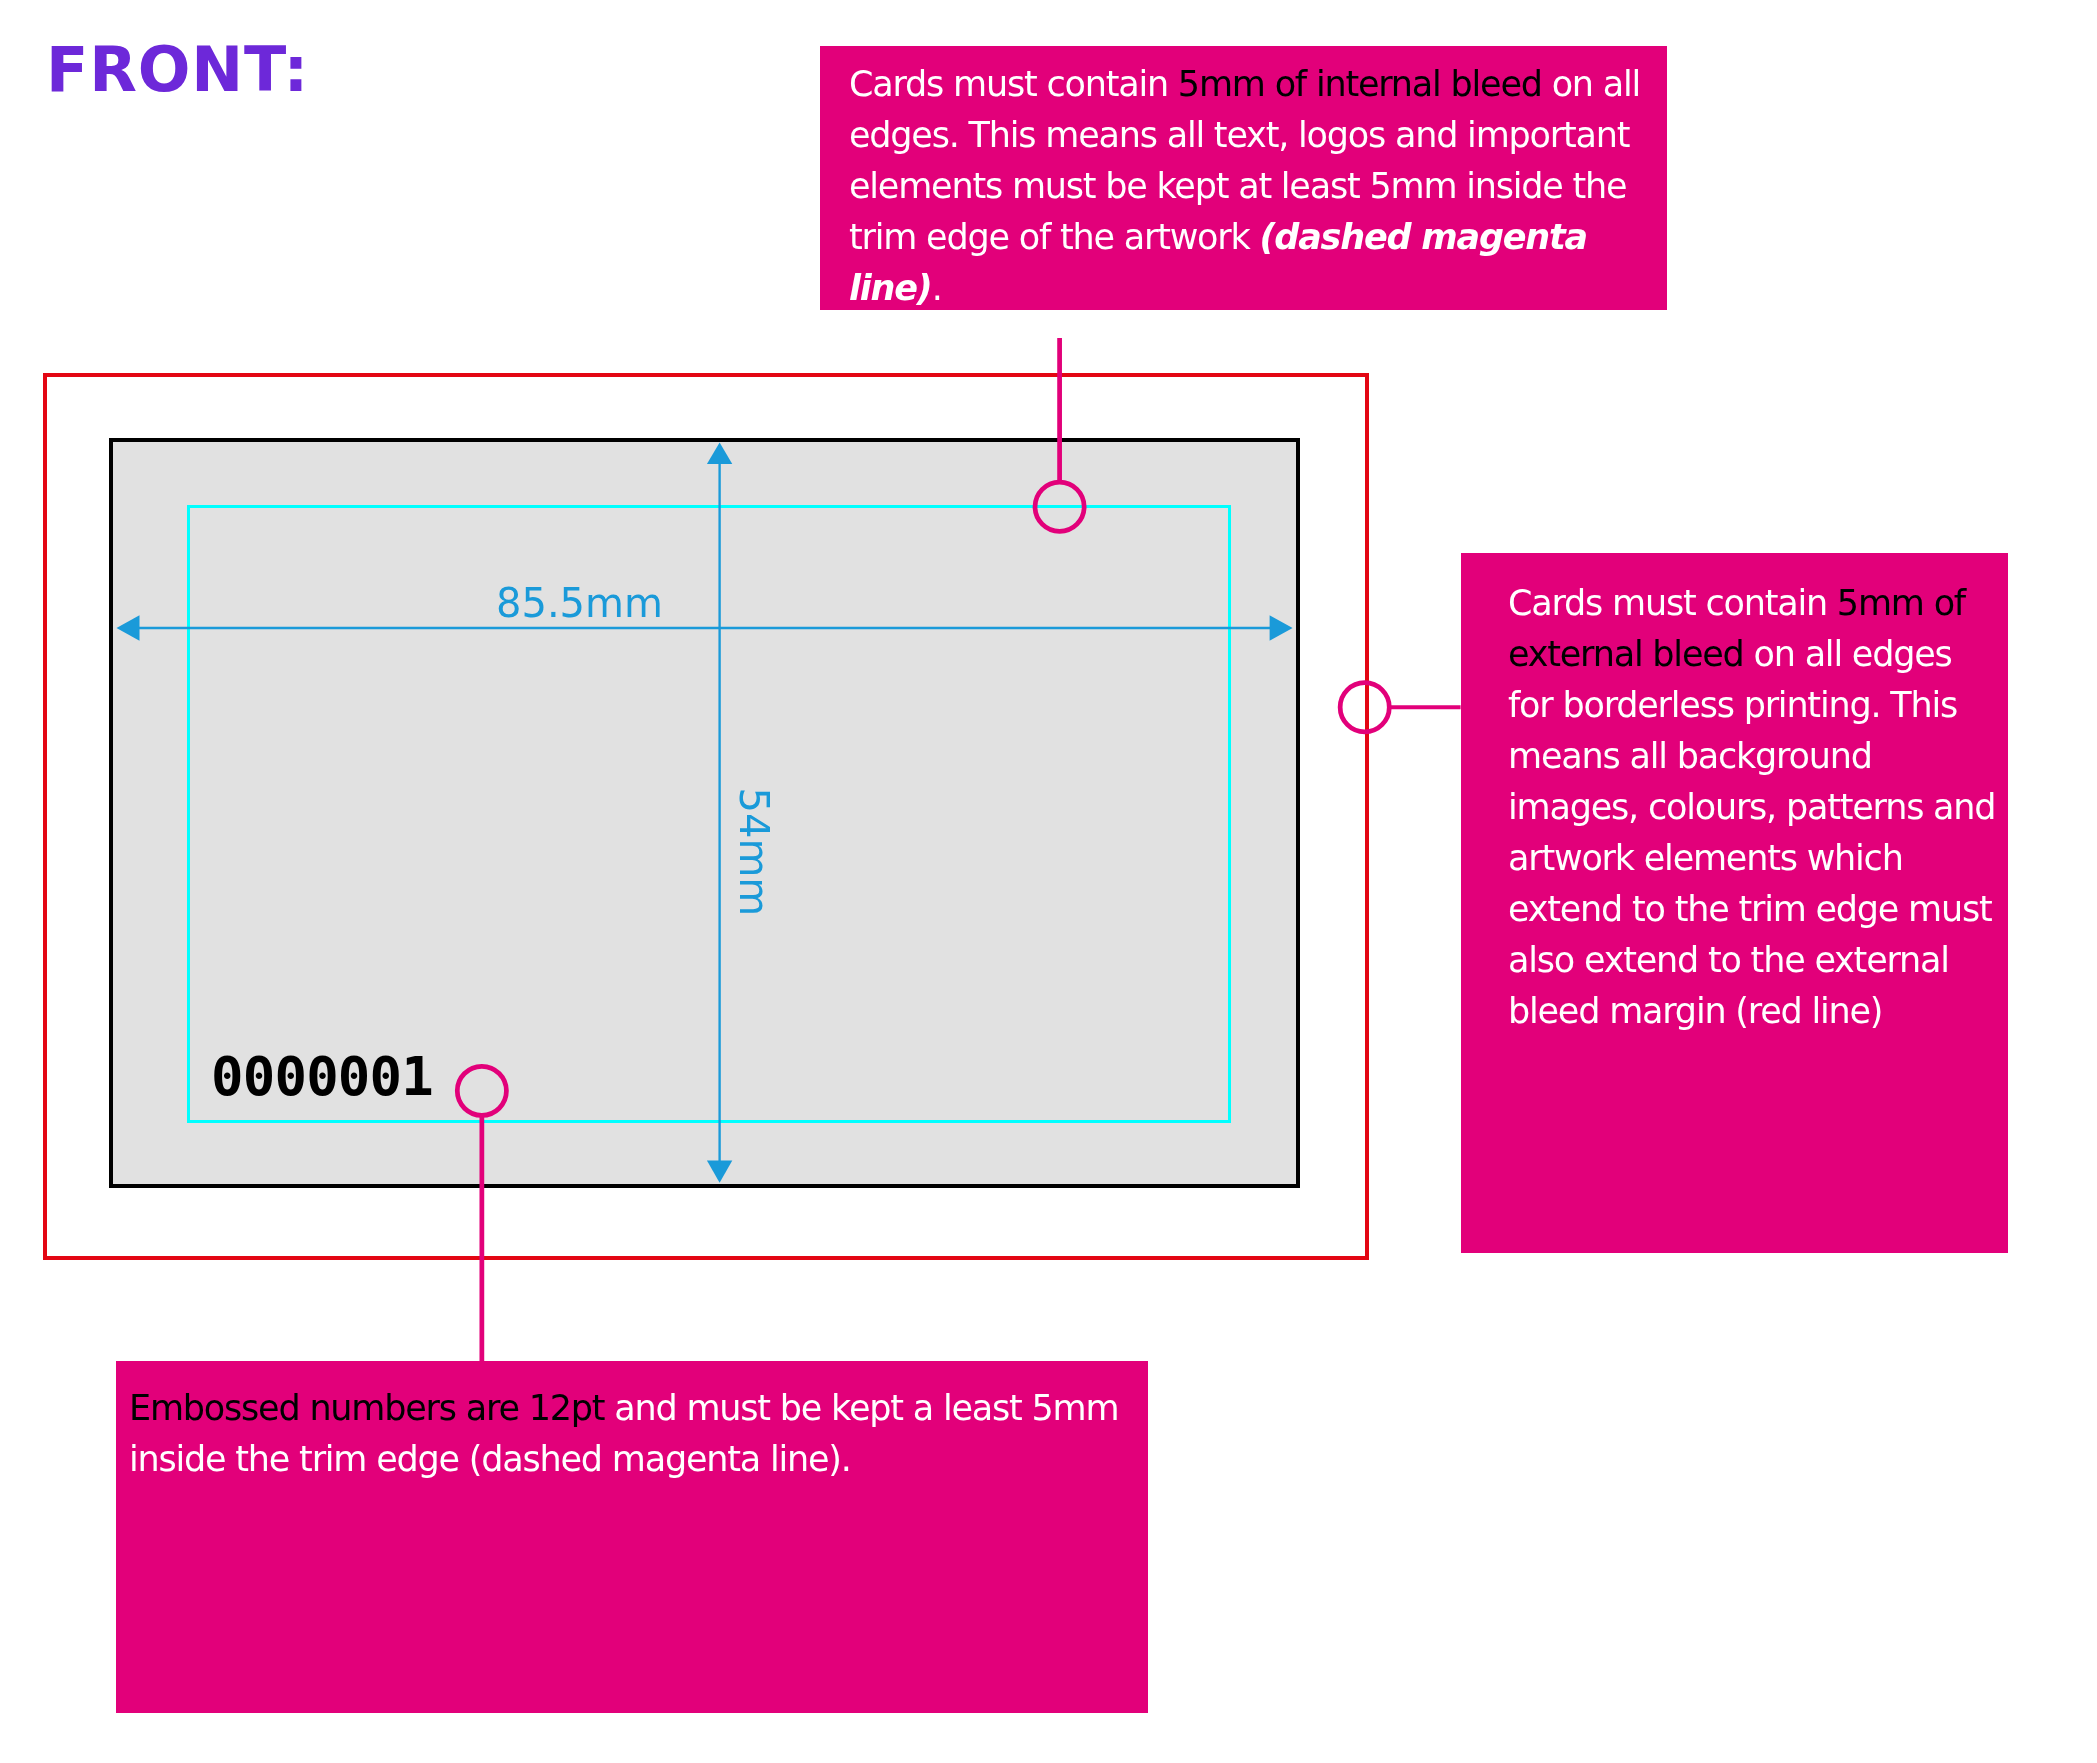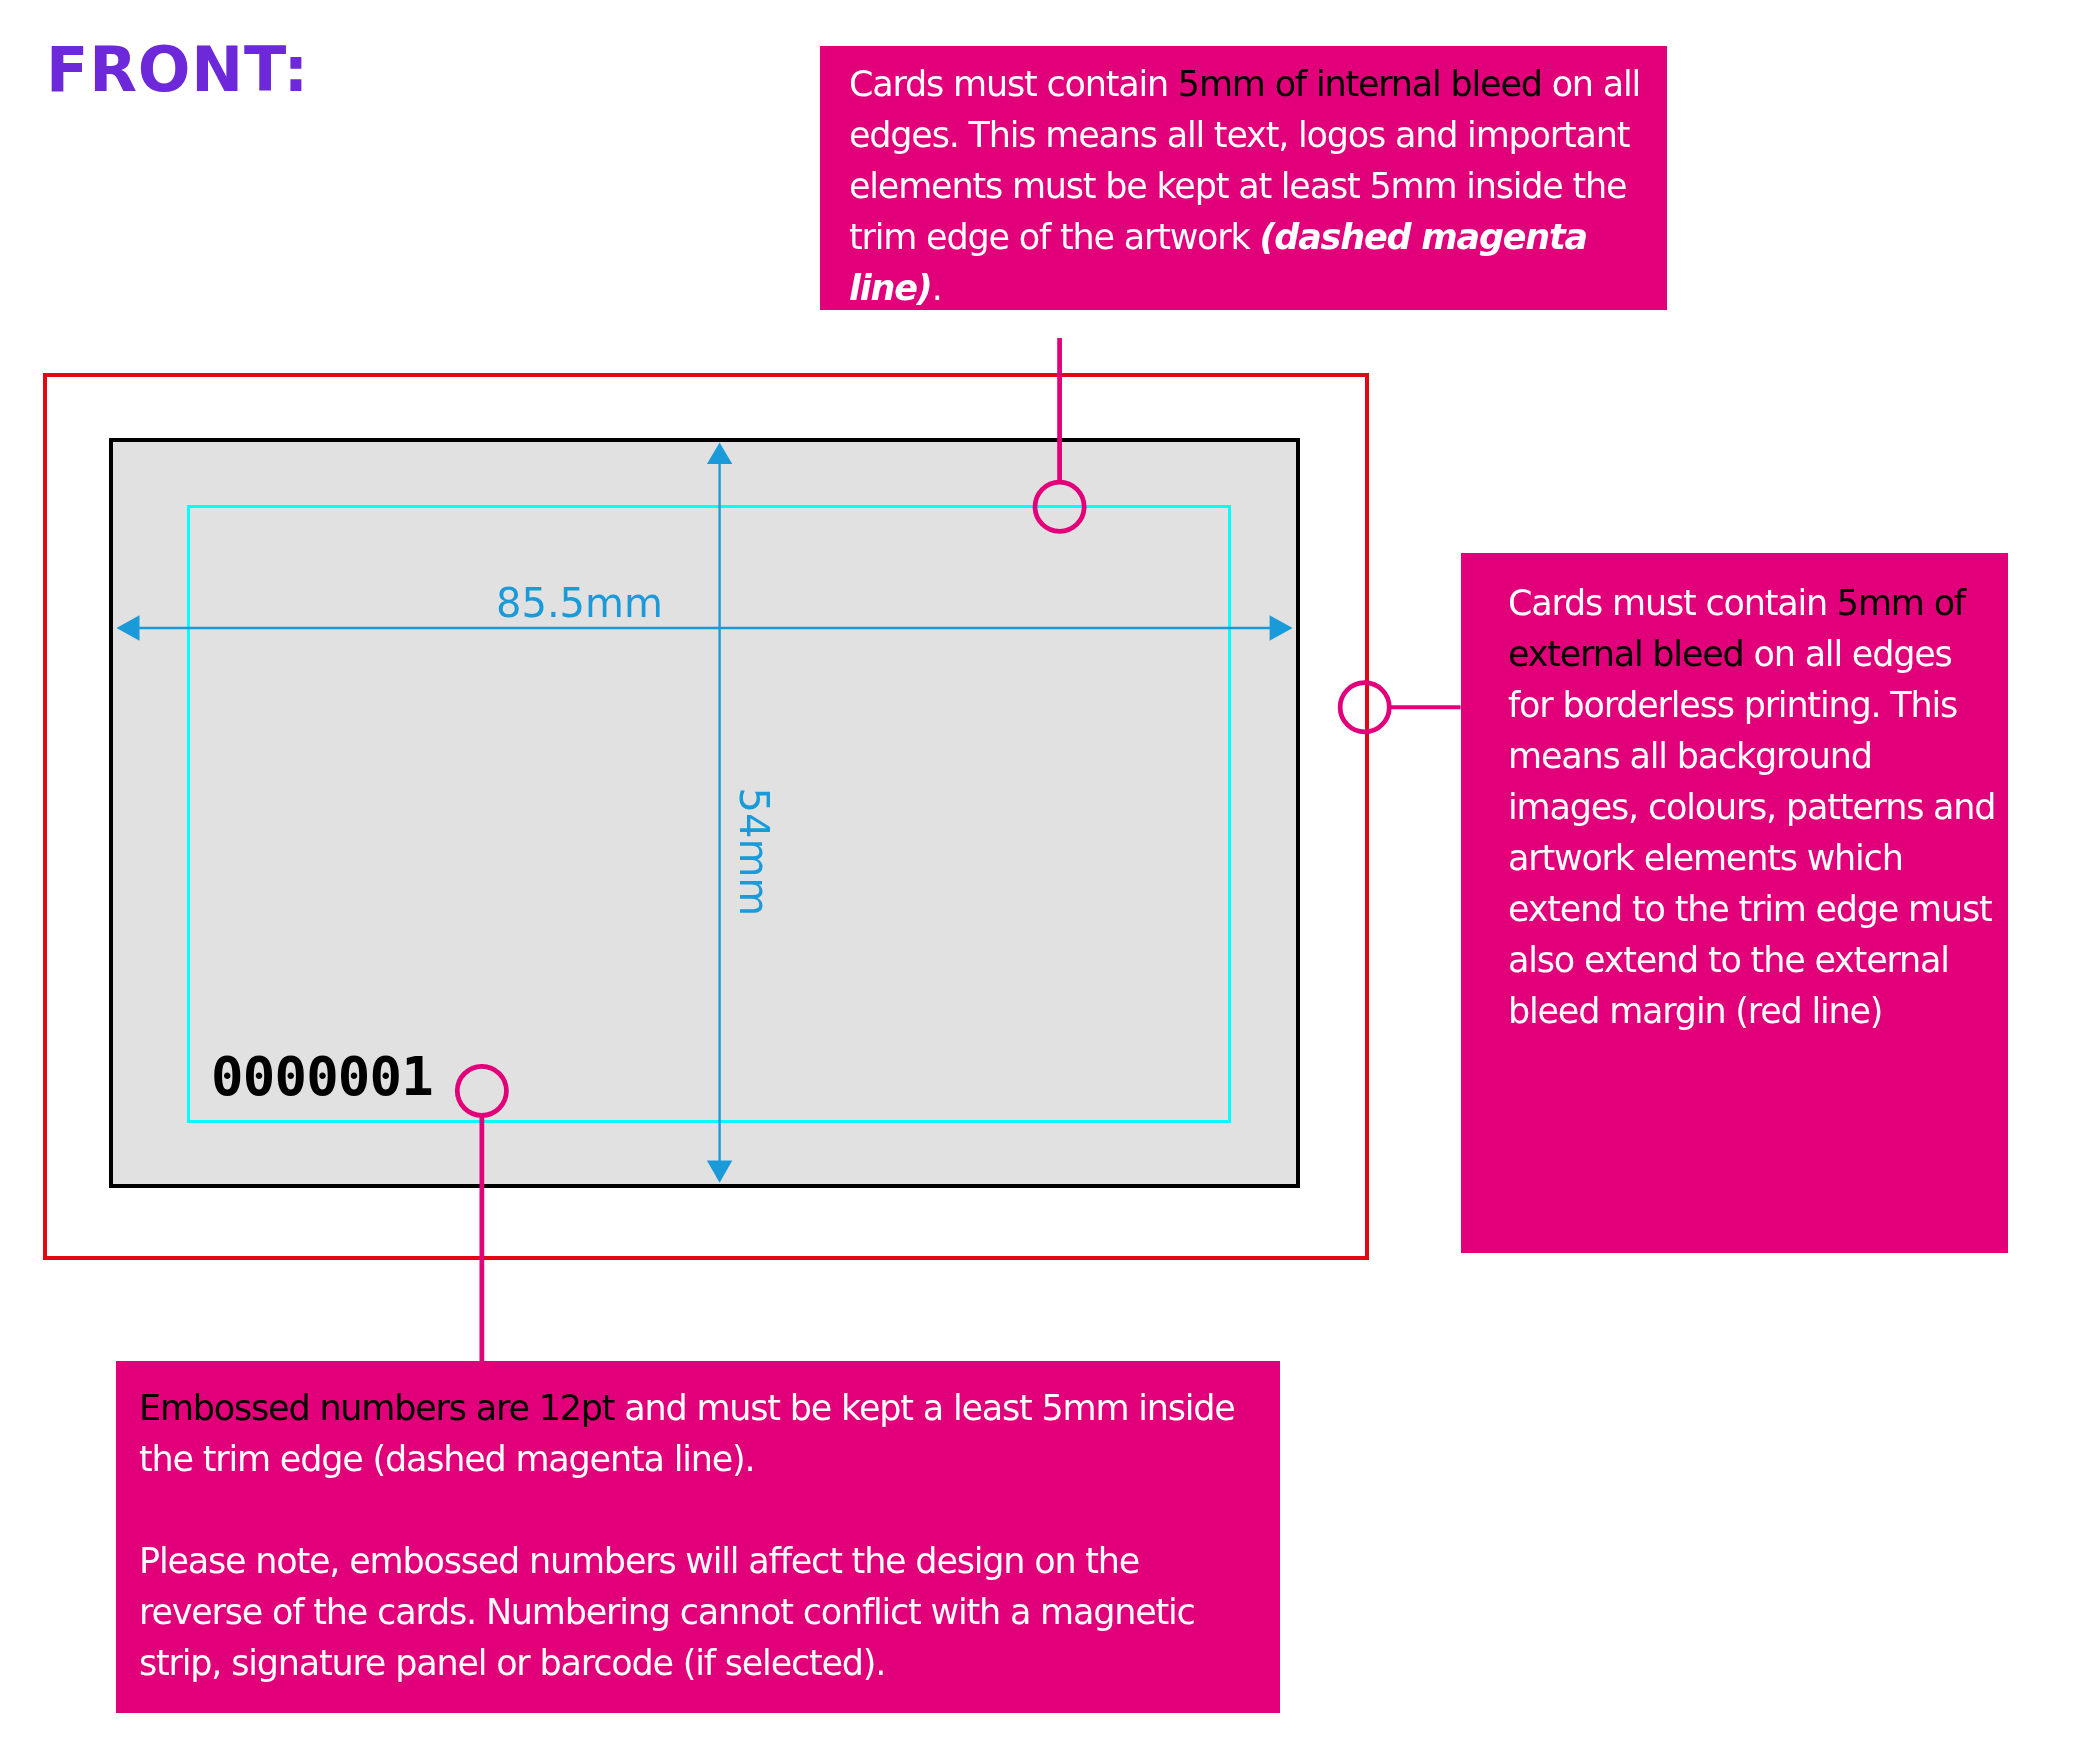--- a/index.html
+++ b/index.html
@@ -8,21 +8,21 @@
   .abs { position: absolute; }
   #front-label { left: 46px; top: 33px; font-size: 62px; font-weight: bold;
                  color: #6d28d9; letter-spacing: 0.8px; font-family: "DejaVu Sans", sans-serif; }
   .note { position: absolute; background: #e2007a; color: #ffffff; box-sizing: border-box;
           font-family: "DejaVu Sans", sans-serif; font-size: 35px; line-height: 51px;
           letter-spacing: -1.2px; }
   .note .hl { color: #000000; }
   .note .it { font-style: italic; font-weight: bold; }
   #note-top { left: 820px; top: 46px; width: 847px; height: 264px; padding: 12.7px 16px 0 29px; }
   #note-right { left: 1461px; top: 553px; width: 547px; height: 700px; padding: 24.6px 8px 0 47px; }
-  #note-bottom { left: 116px; top: 1361px; width: 1164px; height: 352px; padding: 22px 16px 0 23px; }
+  #note-bottom { left: 116px; top: 1361px; width: 1032px; height: 352px; padding: 22px 16px 0 13px; }
   #note-bottom p { margin: 0; }
   #note-bottom p + p { margin-top: 51px; }
   #red-bleed { left: 43px; top: 373px; width: 1326px; height: 887px; box-sizing: border-box;
                border: 4.8px solid #e30613; }
   #card { left: 109px; top: 438px; width: 1191px; height: 750px; box-sizing: border-box;
           border: 4.8px solid #000; background: #e1e1e1; }
   #safe-area { left: 187px; top: 505px; width: 1044px; height: 618px; box-sizing: border-box;
                border: 3.2px solid #00ffff; }
   #emboss { left: 211px; top: 1045px; font-family: "DejaVu Sans Mono", monospace; font-weight: bold;
             font-size: 54px; color: #000; letter-spacing: -0.8px; text-align: right; }
@@ -40,21 +40,20 @@
 <div id="note-top" class="note">
   <span>Cards must contain </span><span class="hl">5mm of internal bleed</span><span> on all edges. This means all text, logos and important elements must be kept at least 5mm inside the trim edge of the artwork </span><span class="it">(dashed magenta line)</span><span>.</span>
 </div>
 
 <div id="note-right" class="note">
   <span>Cards must contain </span><span class="hl">5mm of external bleed</span><span> on all edges for borderless printing. This means all background images, colours, patterns and artwork elements which extend to the trim edge must also extend to the external bleed margin (red line)</span>
 </div>
 
 <div id="note-bottom" class="note">
   <p><span class="hl">Embossed numbers are 12pt</span><span> and must be kept a least 5mm inside the trim edge (dashed magenta line).</span></p>
-  <p>Please note, embossed numbers will affect the design on the reverse of the cards. Numbering cannot conflict with a magnetic strip, signature panel or barcode (if selected).</p>
 </div>
 
 <div id="red-bleed" class="abs"></div>
 <div id="card" class="abs"></div>
 <div id="safe-area" class="abs"></div>
 <div id="emboss" class="abs">0000001</div>
 
 <svg class="overlay" width="2097" height="1764" viewBox="0 0 2646 2225">
 
   <g>

